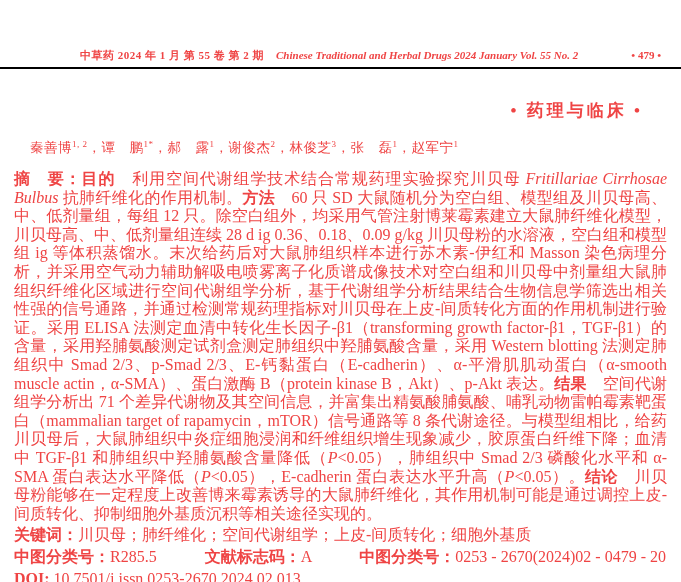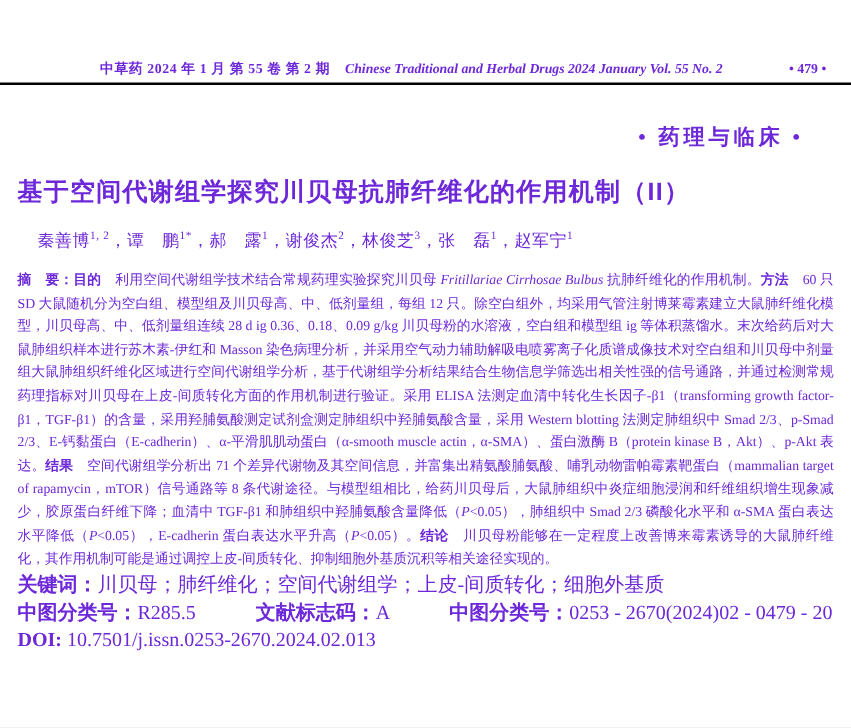--- a/index.html
+++ b/index.html
@@ -1,17 +1,17 @@
 <!DOCTYPE html>
 <html><head>
 <meta charset="utf-8">
 <style>
   html,body{margin:0;padding:0;background:#e8e8e8;}
   .page{
-    width:681px;height:582px;background:#ffffff;color:#6d28d9;
+    width:681px;height:582px;background:#ffffff;color:#ef4444;
     font-family:"Liberation Serif","DejaVu Serif",serif;
     overflow:hidden;position:relative;box-sizing:border-box;
   }
   .hdr{
     display:flex;align-items:baseline;white-space:nowrap;
     padding:13px 20px 0 80px;font-size:11px;
   }
   .hdr .cn{font-weight:bold;letter-spacing:0.5px;}
   .hdr .en{font-weight:bold;font-style:italic;margin-left:12px;margin-top:36px;}
   .hdr .pg{margin-left:auto;font-weight:bold;}
@@ -22,21 +22,21 @@
     font-family:"Liberation Serif","DejaVu Serif",serif;
     padding-left:40px;
   }
   .title{
     margin:19px 14px 0;font-size:20px;font-weight:bold;letter-spacing:1px;
     font-family:"Liberation Sans","DejaVu Sans",sans-serif;
   }
   .authors{margin:17px 14px 0 30px;font-size:13.5px;letter-spacing:0.5px;}
   .affil{margin:9px 14px 0 30px;font-size:12px;line-height:19px;}
   .abstract{
-    margin:13px 14px 0;font-size:11px;line-height:18.6px;
+    margin:13px 14px 0;font-size:16px;line-height:18.6px;
     text-align:justify;text-justify:inter-character;
   }
   .meta{margin:1px 14px 0;font-size:16px;line-height:21px;}
   .b{font-weight:bold;}
   .i{font-style:italic;}
   sup{font-size:9px;line-height:0;}
 </style>
 </head>
 <body>
 
@@ -44,21 +44,20 @@
 
   <div class="hdr">
     <span class="cn">中草药  2024 年 1 月 第 55 卷 第 2 期</span>
     <span class="en">Chinese Traditional and Herbal Drugs 2024 January Vol. 55 No. 2</span>
     <span class="pg">• 479 •</span>
   </div>
   <div class="rule"></div>
 
   <div class="section">• 药理与临床 •</div>
 
-  <h1 class="title">基于空间代谢组学探究川贝母抗肺纤维化的作用机制（II）</h1>
 
   <div class="authors"><span>秦善博</span><sup>1, 2</sup><span>，</span><span>谭　鹏</span><sup>1*</sup><span>，</span><span>郝　露</span><sup>1</sup><span>，</span><span>谢俊杰</span><sup>2</sup><span>，</span><span>林俊芝</span><sup>3</sup><span>，</span><span>张　磊</span><sup>1</sup><span>，</span><span>赵军宁</span><sup>1</sup></div>
 
 
   <div class="abstract"><span class="b">摘　要：</span><span class="b">目的　</span><span>利用空间代谢组学技术结合常规药理实验探究川贝母 </span><span class="i">Fritillariae Cirrhosae Bulbus</span><span> 抗肺纤维化的作用机制。</span><span class="b">方法　</span><span>60 只 SD 大鼠随机分为空白组、模型组及川贝母高、中、低剂量组，每组 12 只。除空白组外，均采用气管注射博莱霉素建立大鼠肺纤维化模型，川贝母高、中、低剂量组连续 28 d ig 0.36、0.18、0.09 g/kg 川贝母粉的水溶液，空白组和模型组 ig 等体积蒸馏水。末次给药后对大鼠肺组织样本进行苏木素-伊红和 Masson 染色病理分析，并采用空气动力辅助解吸电喷雾离子化质谱成像技术对空白组和川贝母中剂量组大鼠肺组织纤维化区域进行空间代谢组学分析，基于代谢组学分析结果结合生物信息学筛选出相关性强的信号通路，并通过检测常规药理指标对川贝母在上皮-间质转化方面的作用机制进行验证。采用 ELISA 法测定血清中转化生长因子-β1（transforming growth factor-β1，TGF-β1）的含量，采用羟脯氨酸测定试剂盒测定肺组织中羟脯氨酸含量，采用 Western blotting 法测定肺组织中 Smad 2/3、p-Smad 2/3、E-钙黏蛋白（E-cadherin）、α-平滑肌肌动蛋白（α-smooth muscle actin，α-SMA）、蛋白激酶 B（protein kinase B，Akt）、p-Akt 表达。</span><span class="b">结果　</span><span>空间代谢组学分析出 71 个差异代谢物及其空间信息，并富集出精氨酸脯氨酸、哺乳动物雷帕霉素靶蛋白（mammalian target of rapamycin，mTOR）信号通路等 8 条代谢途径。与模型组相比，给药川贝母后，大鼠肺组织中炎症细胞浸润和纤维组织增生现象减少，胶原蛋白纤维下降；血清中 TGF-β1 和肺组织中羟脯氨酸含量降低（</span><span class="i">P</span><span>&lt;0.05），肺组织中 Smad 2/3 磷酸化水平和 α-SMA 蛋白表达水平降低（</span><span class="i">P</span><span>&lt;0.05），E-cadherin 蛋白表达水平升高（</span><span class="i">P</span><span>&lt;0.05）。</span><span class="b">结论　</span><span>川贝母粉能够在一定程度上改善博来霉素诱导的大鼠肺纤维化，其作用机制可能是通过调控上皮-间质转化、抑制细胞外基质沉积等相关途径实现的。</span></div>
 
   <div class="meta"><span class="b">关键词：</span><span>川贝母；肺纤维化；空间代谢组学；上皮-间质转化；细胞外基质</span></div>
 
   <div class="meta"><span class="b">中图分类号：</span><span>R285.5</span><span>　　　</span><span class="b">文献标志码：</span><span>A</span><span>　　　</span><span class="b">中图分类号：</span><span>0253 - 2670(2024)02 - 0479 - 20</span></div>
 

